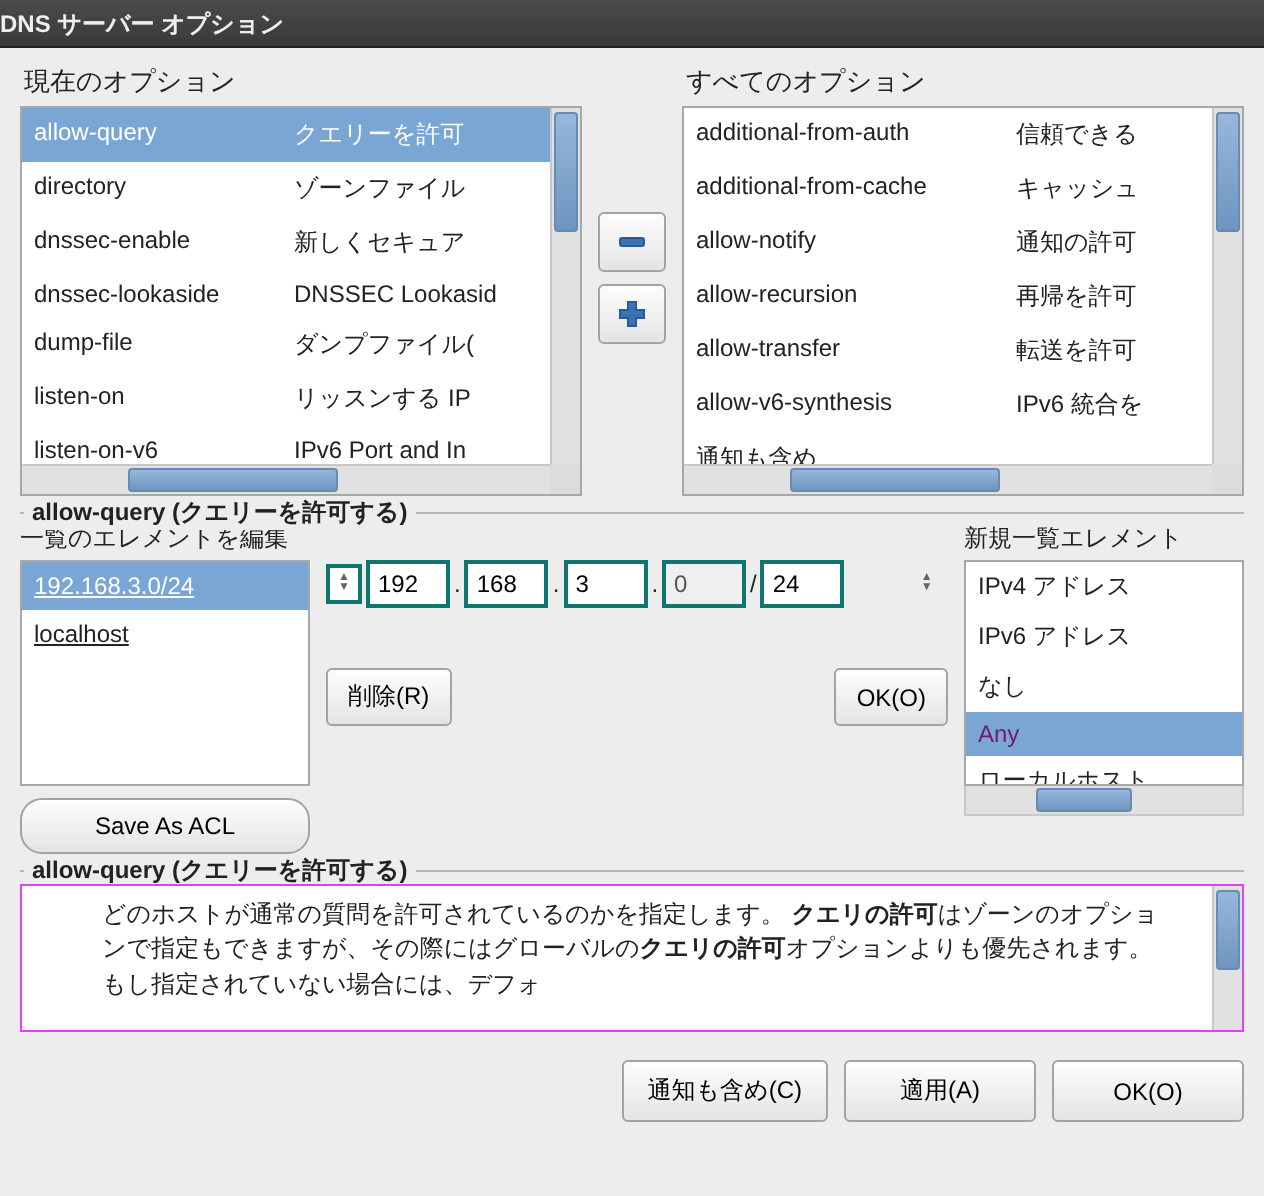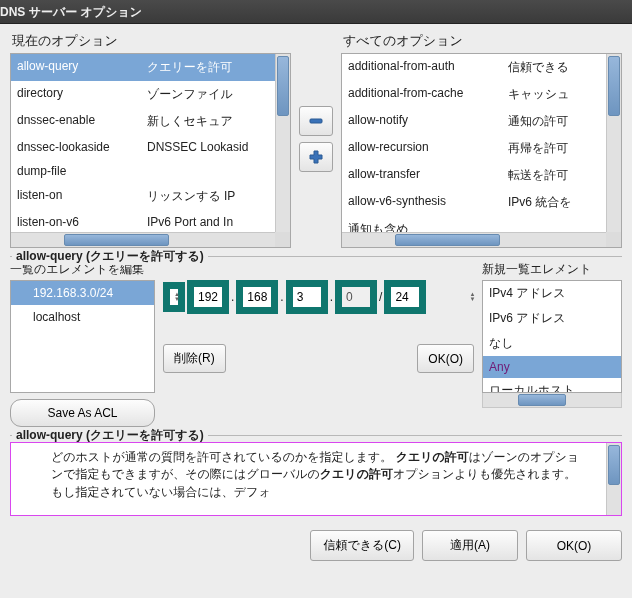--- a/index.html
+++ b/index.html
@@ -134,22 +134,23 @@
   gap: 8px;
   align-items: flex-start;
 }
 .addr-list-col { width: 145px; }
 .addr-list-box {
   background: #fff;
   border: 1px solid #a8a8a8;
   height: 113px;
 }
 .addr-row {
-  padding: 5px 22px;
+  padding: 5px 6px;
   cursor: pointer;
+  text-decoration: underline;
 }
 .addr-row.selected {
   background: #7aa6d6;
   color: #fff;
 }
 .btn {
   background: linear-gradient(#fdfdfd, #e4e4e4);
   border: 1px solid #a3a3a3;
   border-radius: 3px;
   padding: 5px 10px;
@@ -165,21 +166,21 @@
 }
 .edit-col { flex: 1; }
 .ip-fields {
   display: flex;
   align-items: center;
   gap: 2px;
   margin-bottom: 6px;
 }
 .spin {
   background: #fff;
-  border: 7px solid #0f766e;
+  border: 2px solid #0f766e;
   padding: 3px 4px;
   width: 42px;
   display: inline-flex;
   align-items: center;
   gap: 48px;
 }
 .spin.disabled { background: #efefef; color: #8a8a8a; }
 .spin input {
   border: none;
   width: 26px;
@@ -282,20 +283,21 @@
             <div class="list-row">
               <span class="c1">dnssec-enable</span>
               <span class="c2">新しくセキュア</span>
             </div>
             <div class="list-row">
               <span class="c1">dnssec-lookaside</span>
               <span class="c2">DNSSEC Lookasid</span>
             </div>
             <div class="list-row">
               <span class="c1">dump-file</span>
+              <span class="c2">ダンプファイル(</span>
             </div>
             <div class="list-row">
               <span class="c1">listen-on</span>
               <span class="c2">リッスンする IP</span>
             </div>
             <div class="list-row">
               <span class="c1">listen-on-v6</span>
               <span class="c2">IPv6 Port and In</span>
             </div>
           </div>
@@ -459,16 +461,16 @@
       <span>どのホストが通常の質問を許可されているのかを指定します。 </span><strong>クエリの許可</strong><span>はゾーンのオプションで指定もできますが、その際にはグローバルの</span><strong>クエリの許可</strong><span>オプションよりも優先されます。  もし指定されていない場合には、デフォ</span>
       <div class="scrollbar-v">
           <div class="thumb" style="height:40px"></div>
         </div>
     </div>
   </div>
 
 </div>
 
 <div class="footer">
-  <button class="btn">信頼できる(C)</button>
+  <button class="btn">通知も含め(C)</button>
   <button class="btn">適用(A)</button>
   <button class="btn">OK(O)</button>
 </div>
 
 </body></html>

